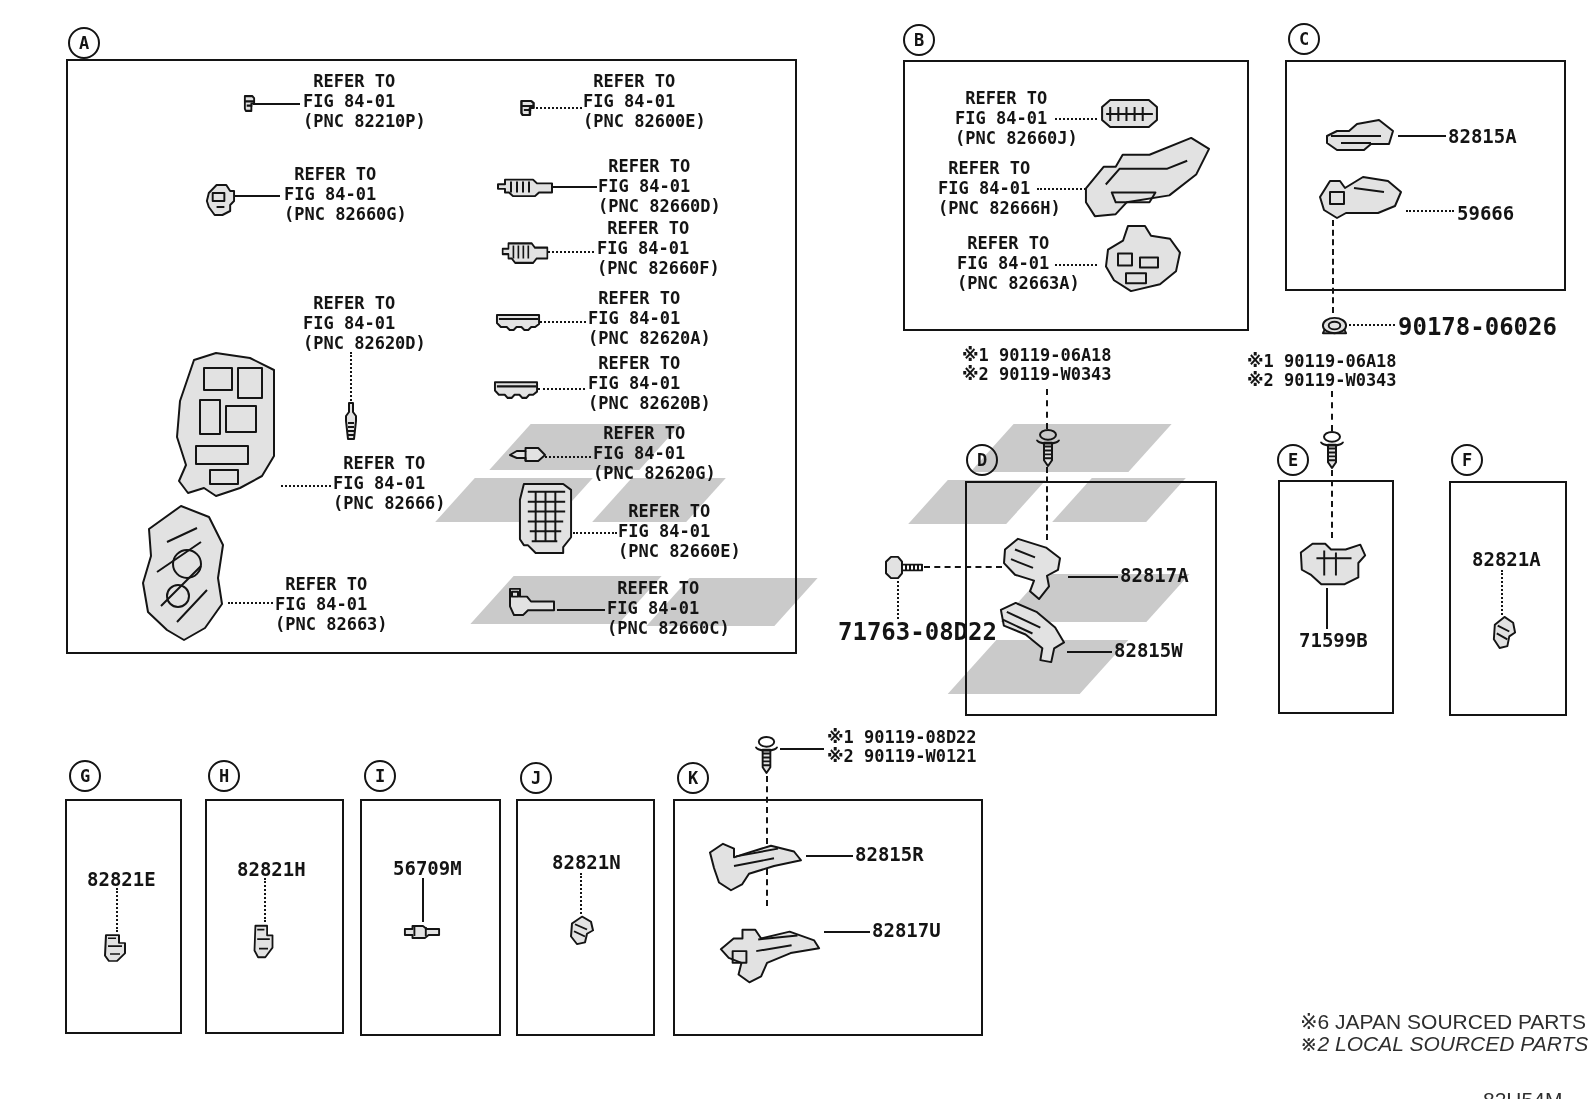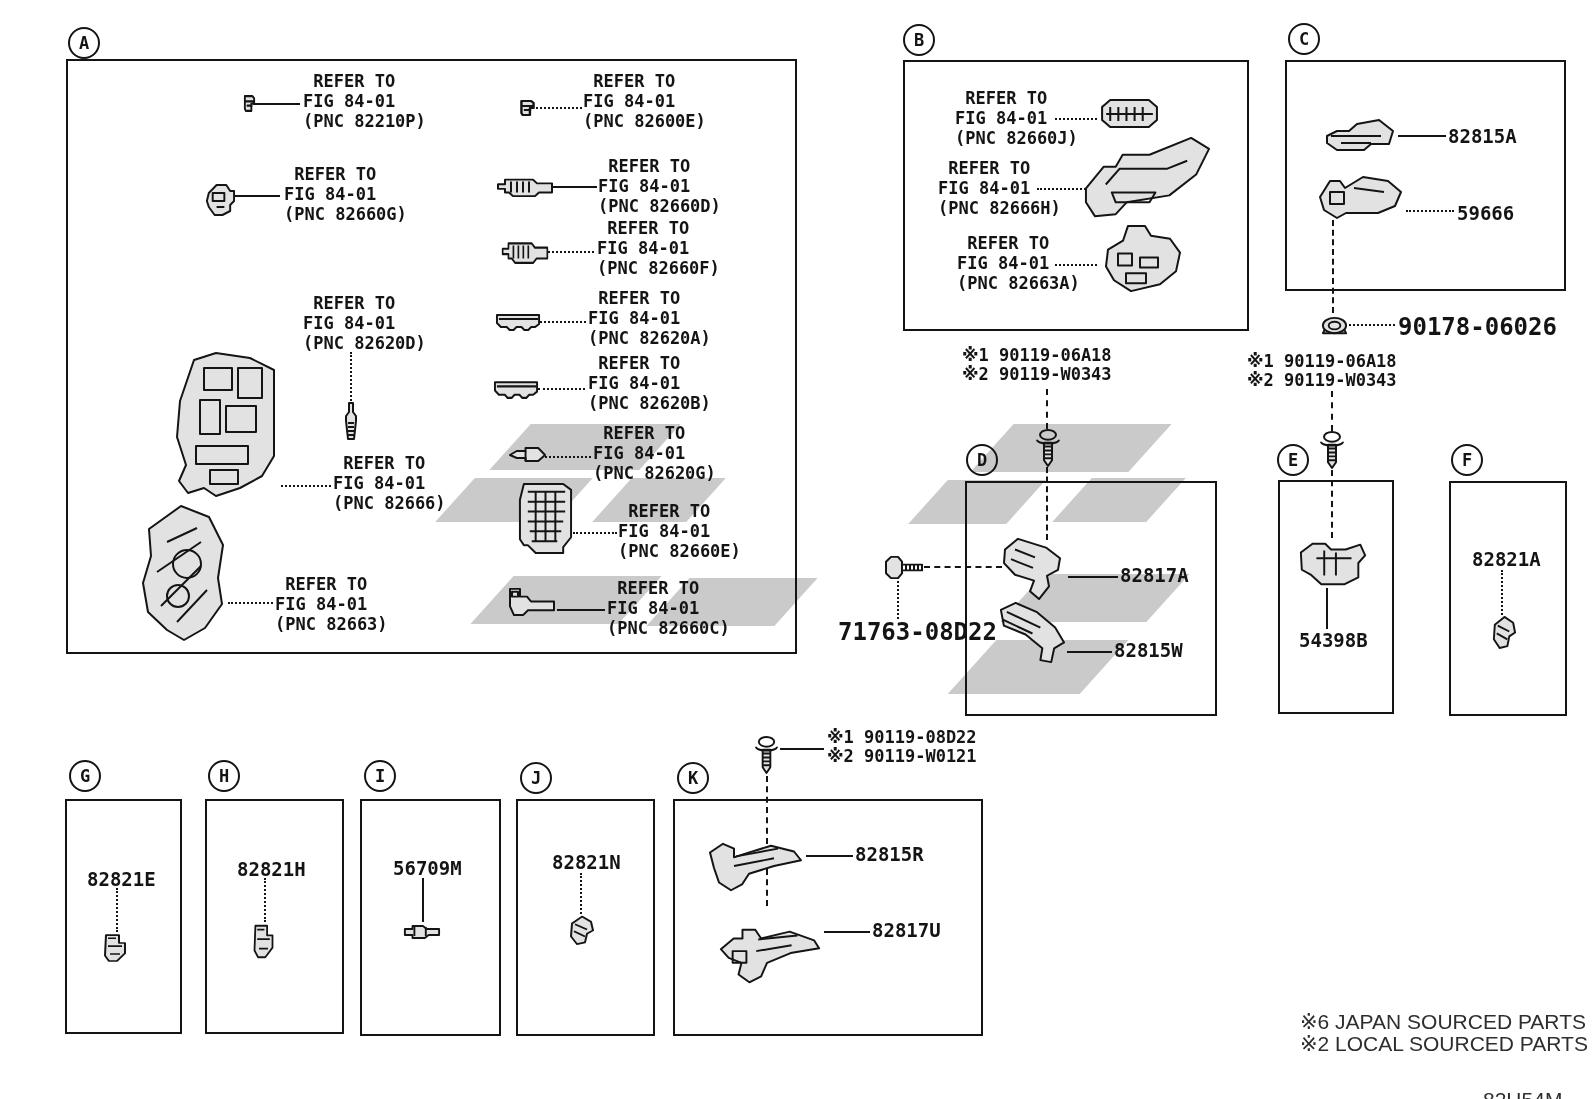--- a/index.html
+++ b/index.html
@@ -290,21 +290,21 @@
   <div class="hl" style="left:1067px;top:651px;width:45px;"></div>
   <div class="pn" style="left:1114px;top:639px;">82815W</div>
 
   <div class="part" style="left:1295px;top:537px;width:76px;height:52px;">
       <svg viewBox="0 0 78 54" preserveAspectRatio="none" style="width: 100%; height: 100%; display: block;">
         <path d="M6 16 l12 -9 h13 l6 6 h15 l15 -5 l5 11 l-7 8 v15 l-14 7 H27 l-11 -10 l-9 -5 z" fill="#e2e2e2" stroke="#141414" stroke-width="2" stroke-linejoin="round"></path>
         <path d="M30 14 v26 M42 16 v24 M22 22 h36" fill="none" stroke="#141414" stroke-width="2" stroke-linejoin="round"></path>
       </svg>
     </div>
   <div class="vl" style="left:1326px;top:588px;height:41px;"></div>
-  <div class="pn" style="left:1299px;top:629px;">54398B</div>
+  <div class="pn" style="left:1299px;top:629px;">71599B</div>
 
   <div class="pn" style="left:1472px;top:548px;">82821A</div>
   <div class="vl dot" style="left:1501px;top:570px;height:45px;"></div>
   <div class="part" style="left:1490px;top:614px;width:27px;height:35px;">
       <svg viewBox="0 0 28 36" preserveAspectRatio="none" style="width: 100%; height: 100%; display: block;">
         <path d="M5 11 l10 -8 l9 6 l2 10 l-6 4 l-2 10 l-8 2 l-6 -9 z" fill="#e2e2e2" stroke="#141414" stroke-width="2" stroke-linejoin="round"></path>
         <path d="M8 12 l12 6 M7 20 l11 6" fill="none" stroke="#141414" stroke-width="2" stroke-linejoin="round"></path>
       </svg>
     </div>
 
@@ -384,16 +384,16 @@
   <div class="hl dot" style="left:538px;top:388px;width:47px;"></div>
   <div class="hl dot" style="left:545px;top:456px;width:46px;"></div>
   <div class="hl dot" style="left:573px;top:532px;width:44px;"></div>
   <div class="hl" style="left:557px;top:609px;width:48px;"></div>
 
   <div class="hl dot" style="left:1055px;top:118px;width:42px;"></div>
   <div class="hl dot" style="left:1037px;top:188px;width:49px;"></div>
   <div class="hl dot" style="left:1055px;top:264px;width:42px;"></div>
 
   <div class="footer" style="left:1300px;top:1010px;">※6 JAPAN SOURCED PARTS</div>
-  <div class="footer" style="left:1300px;top:1032px;">※2 LOCAL SOURCED PARTS</div>
+  <div class="footer" style="left:1300px;top:1032px;font-style:italic;">※2 LOCAL SOURCED PARTS</div>
   <div class="footer" style="left:1483px;top:1088px;text-decoration:underline;">82H54M</div>
 
 </div>
 
 </body></html>

